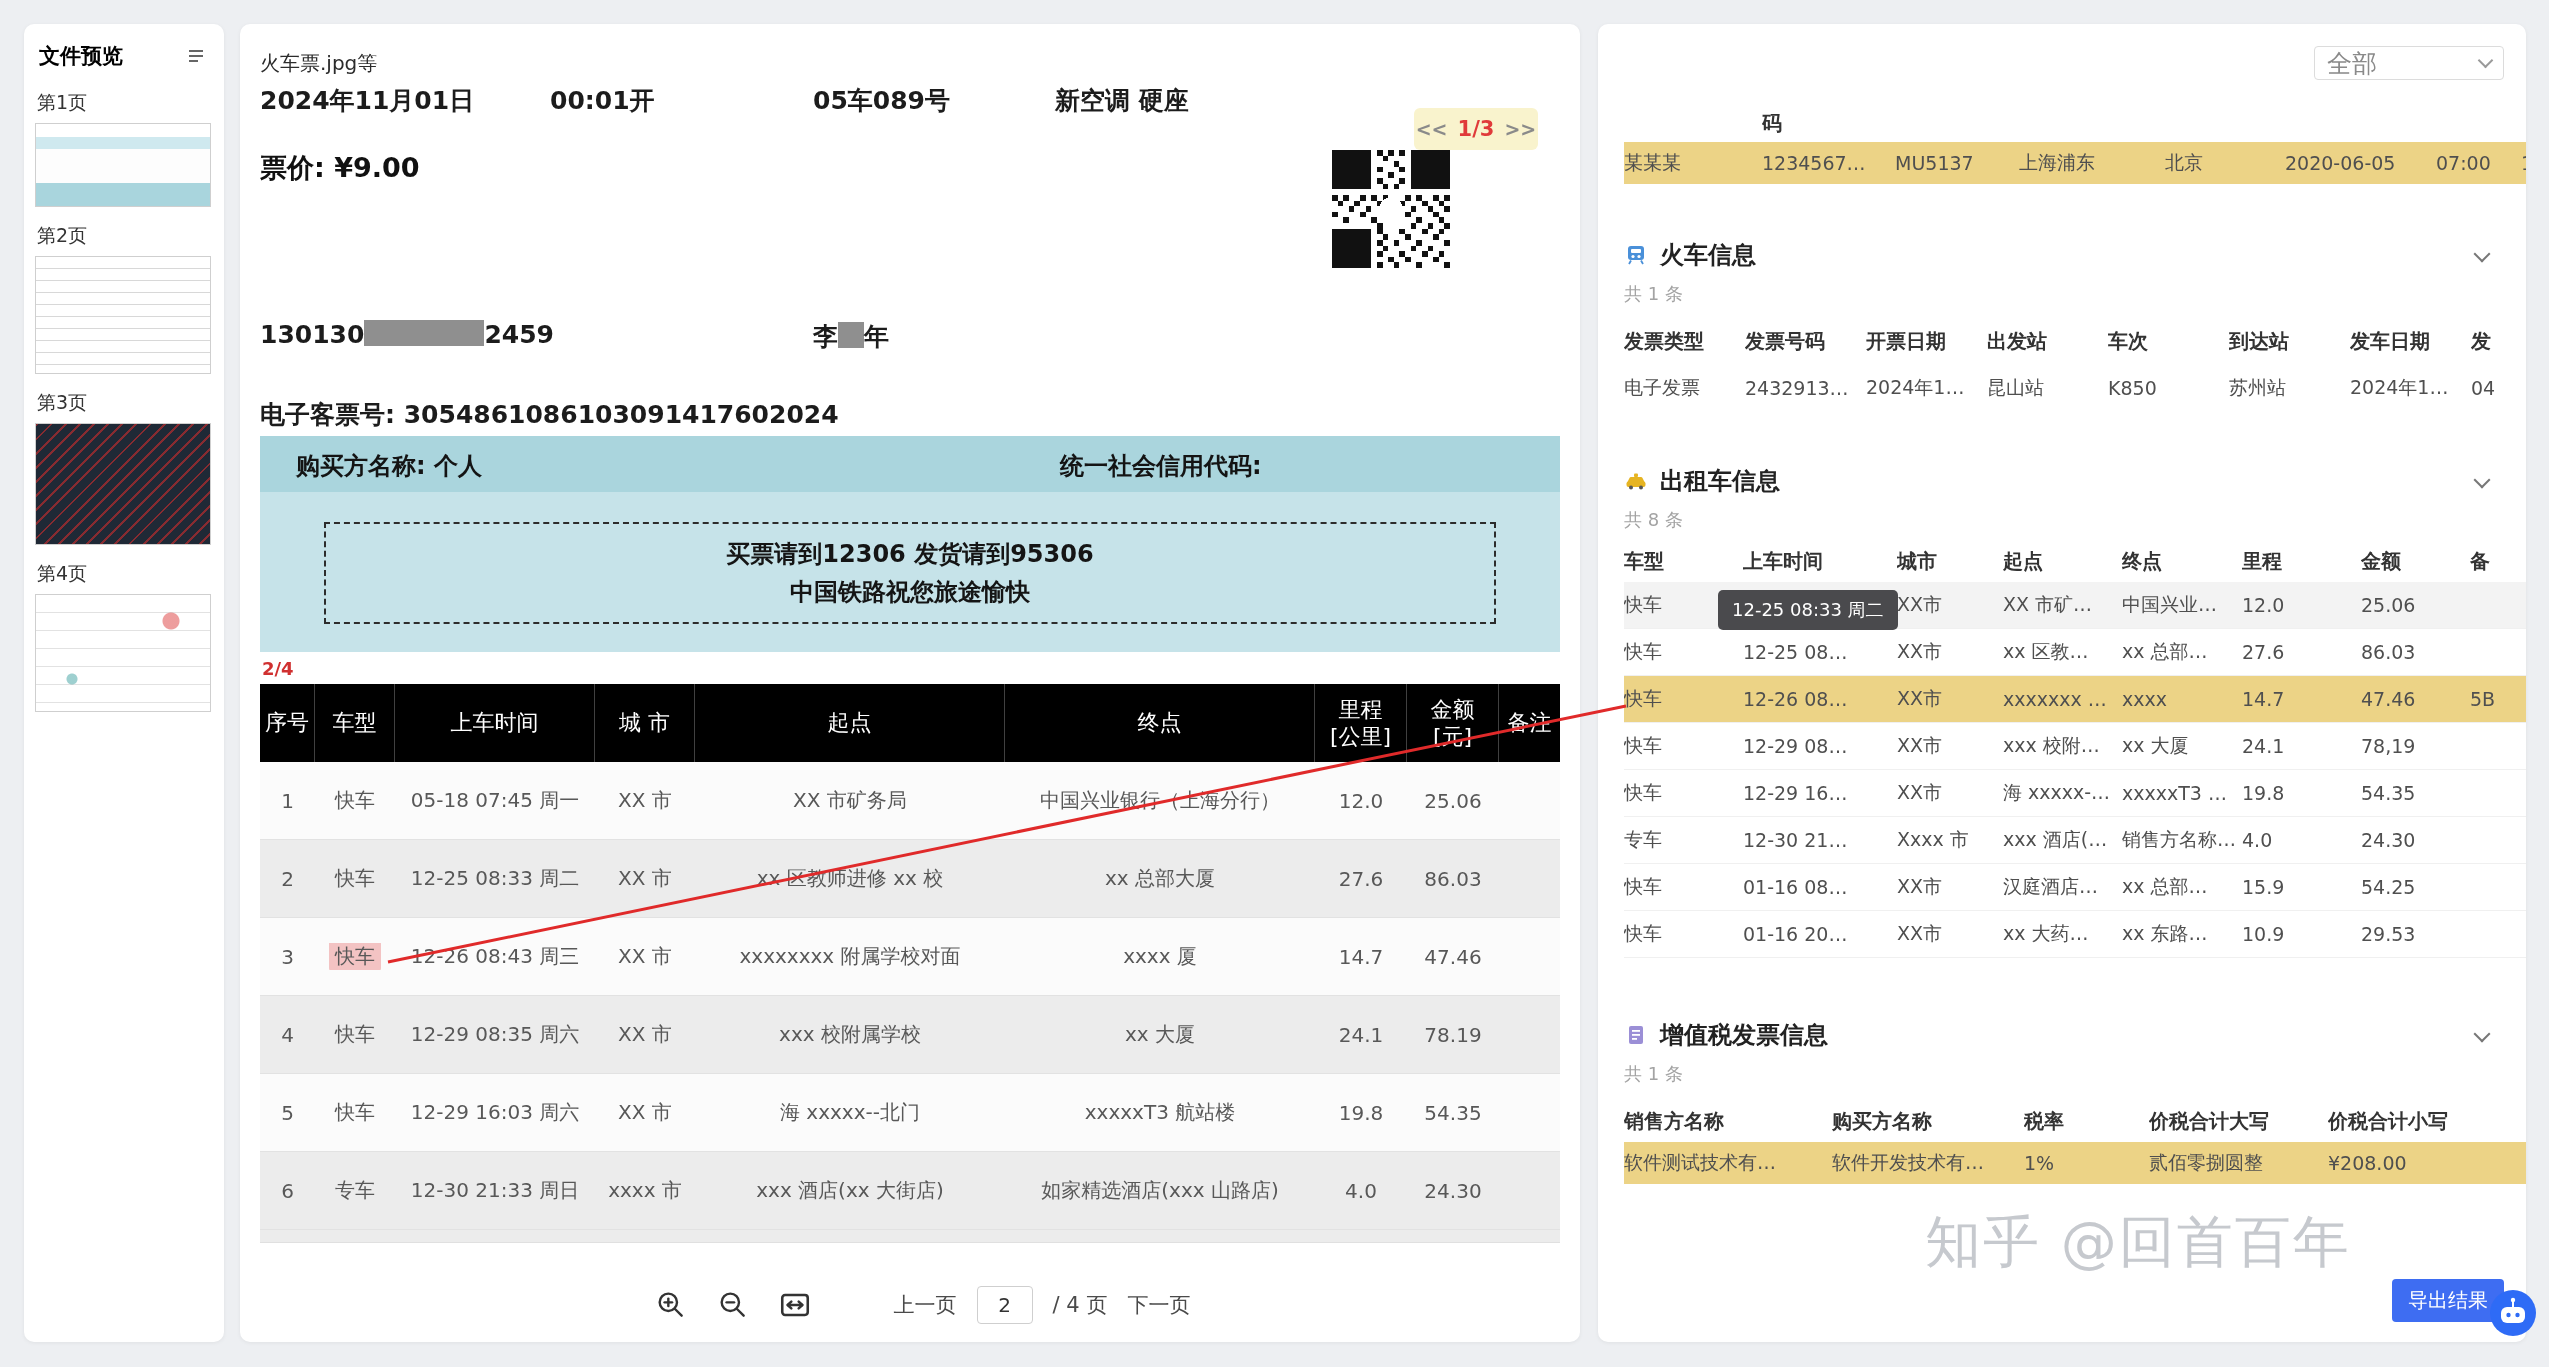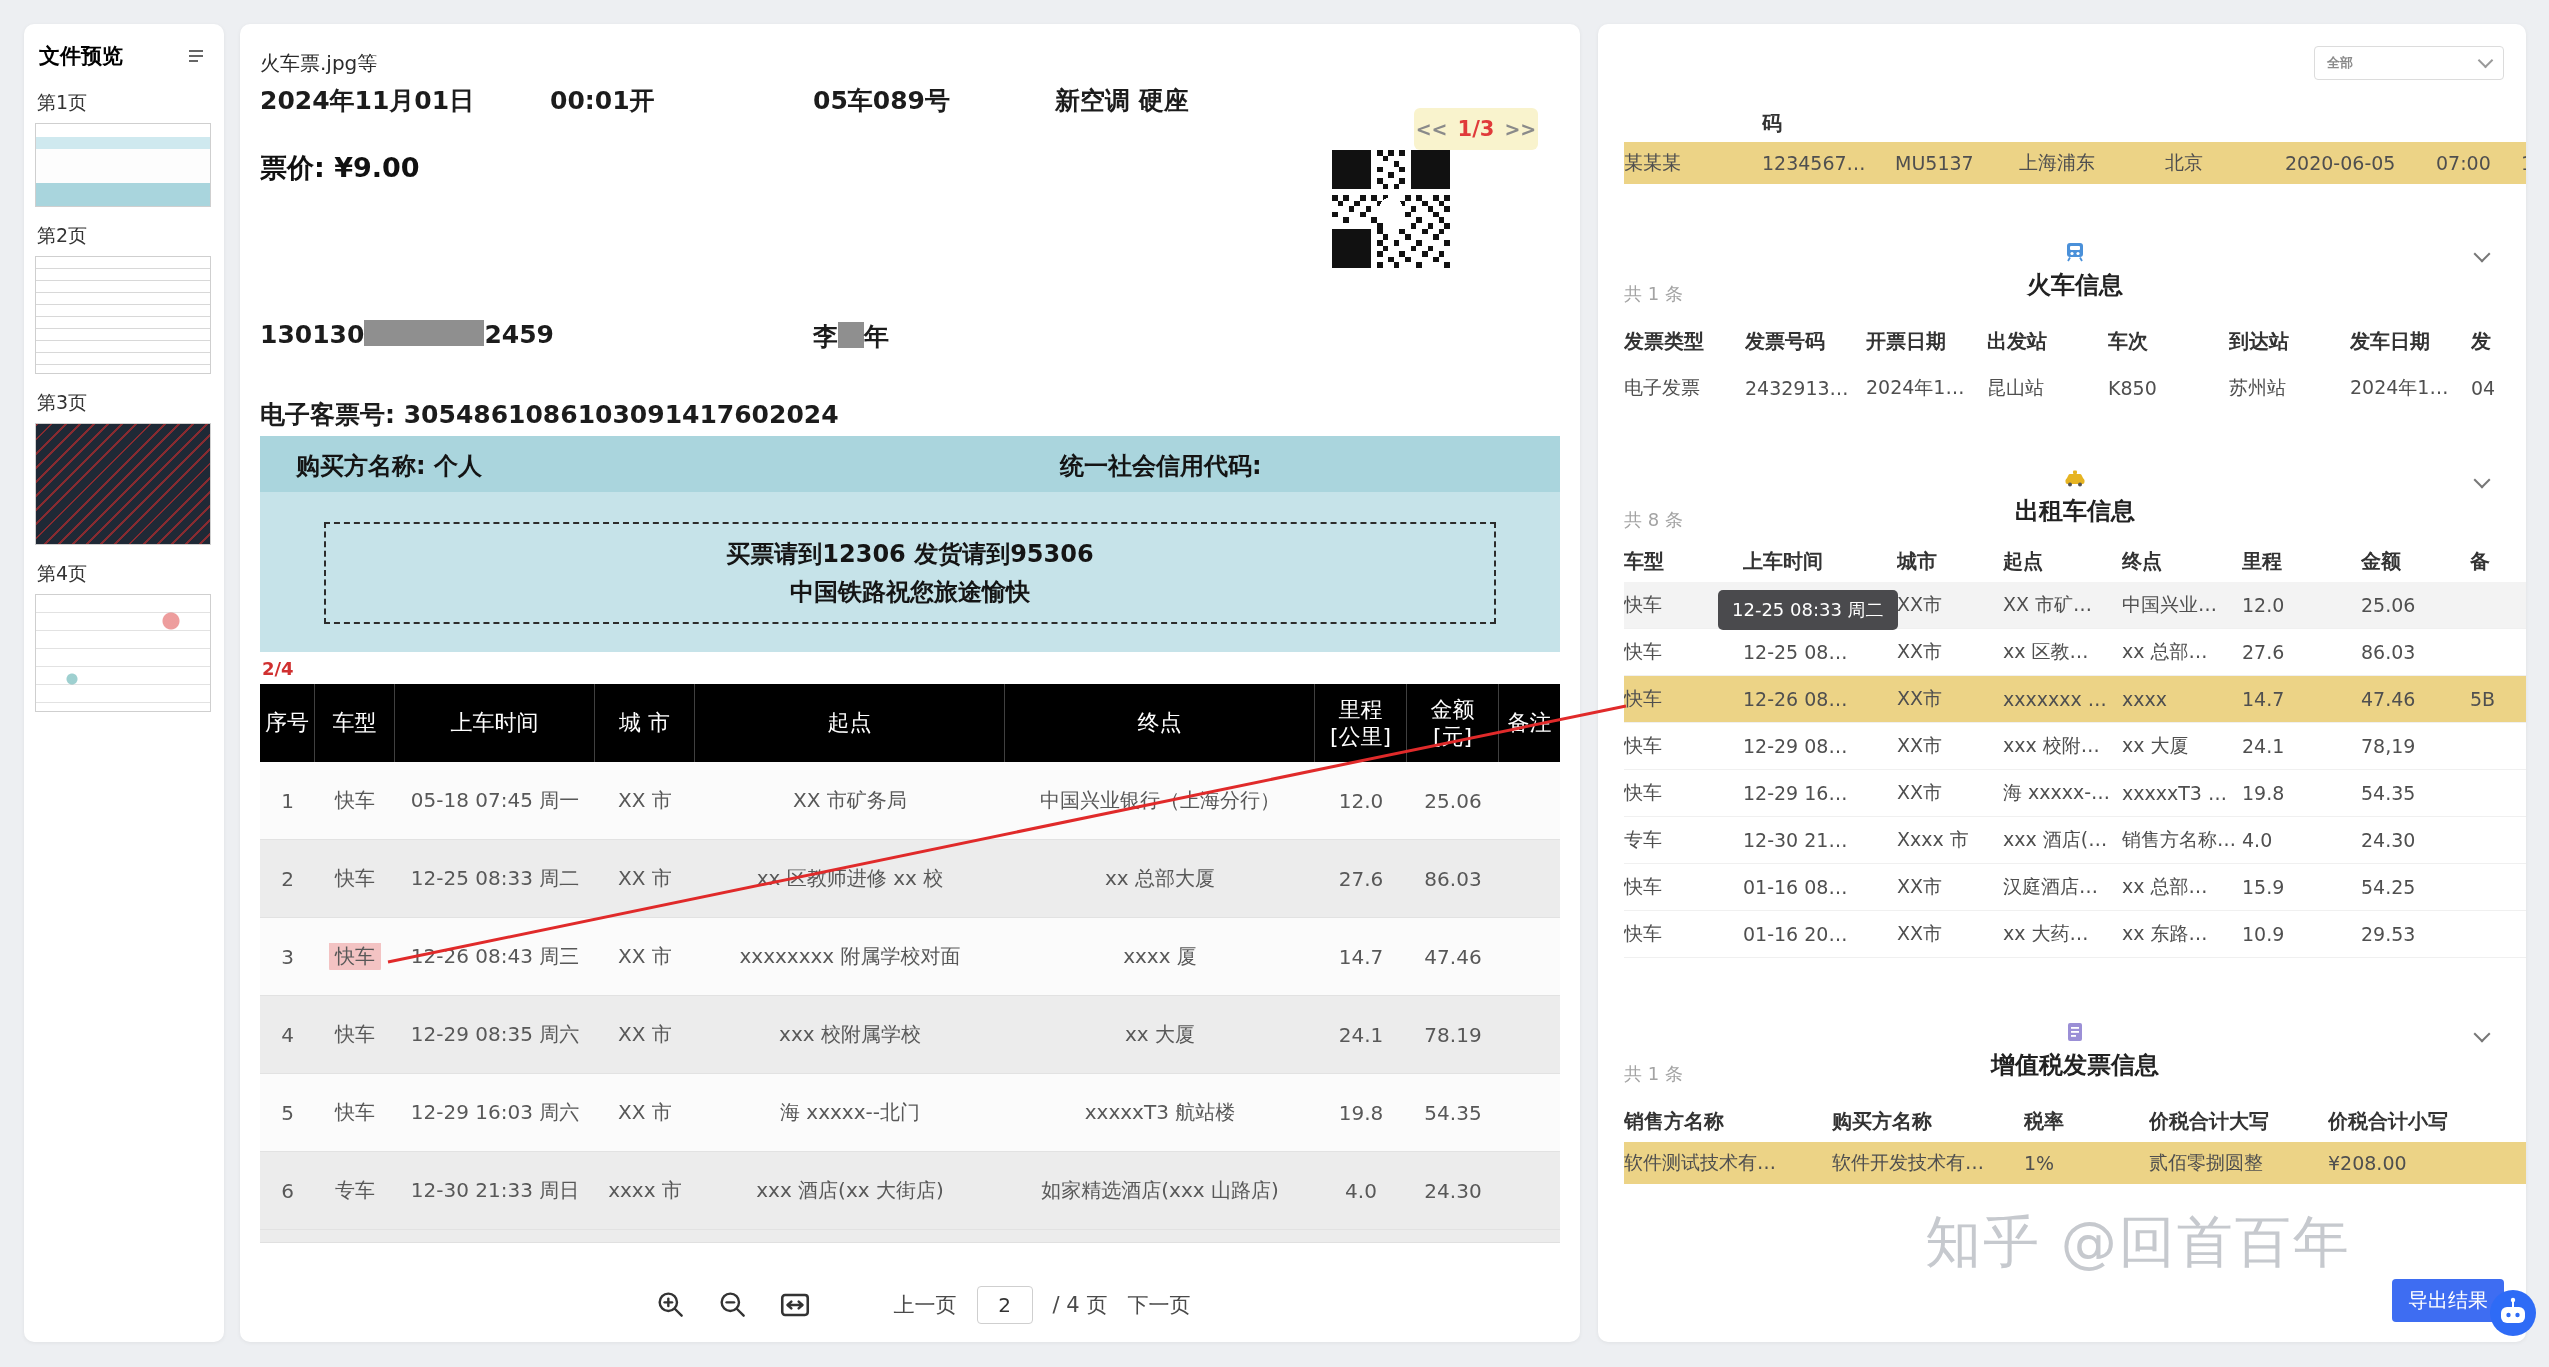--- a/index.html
+++ b/index.html
@@ -68,24 +68,24 @@
   .tb-prev { margin-left:58px; }
   .tb-input { width:56px; height:38px; border:1px solid #cfcfcf; border-radius:4px; text-align:center; font-size:20px; color:#333;
     font-family:"DejaVu Sans","Liberation Sans",sans-serif; }
   .tb-total { font-size:21px; color:#4a4a4a; }
 
   
   .results { left:1598px; top:24px; width:928px; height:1318px; overflow:hidden; }
   .res-flow { position:absolute; left:26px; top:0; width:902px; }
   .filter-select { position:absolute; top:22px; right:22px; width:190px; height:34px; border:1px solid #dcdcdc; border-radius:4px;
     background:#fff; display:flex; align-items:center; justify-content:space-between; padding:0 12px; cursor:pointer; z-index:5; }
-  .filter-select span { font-size:13px; color:#8a8a8a;font-weight:bold; }
+  .filter-select span { font-size:25px; color:#8a8a8a; }
   .chev { width:11px; height:11px; border-right:2px solid #9a9a9a; border-bottom:2px solid #9a9a9a; transform:rotate(45deg); margin-top:-5px; }
 
-  .sec-title-row { display:flex; align-items:center; gap:5px; position:relative; height:30px;flex-direction:column; }
+  .sec-title-row { display:flex; align-items:center; gap:12px; position:relative; height:30px; }
   .sec-title { font-size:24px; font-weight:700; color:#222; }
   .sec-chev { position:absolute; right:38px; top:8px; width:12px; height:12px; border-right:2px solid #777; border-bottom:2px solid #777;
     transform:rotate(45deg); cursor:pointer; }
   .sec-count { font-size:18px; color:#a3a3a3; margin-top:12px; height:22px; }
 
   .rt-head { height:26px; align-items:center; }
   .rt-h { font-size:20px; font-weight:700; color:#333; white-space:nowrap; overflow:hidden; }
   .rt-row { align-items:center; }
   .rt-row span { font-size:19px; color:#4f4f4f; white-space:nowrap; overflow:hidden; }
 

